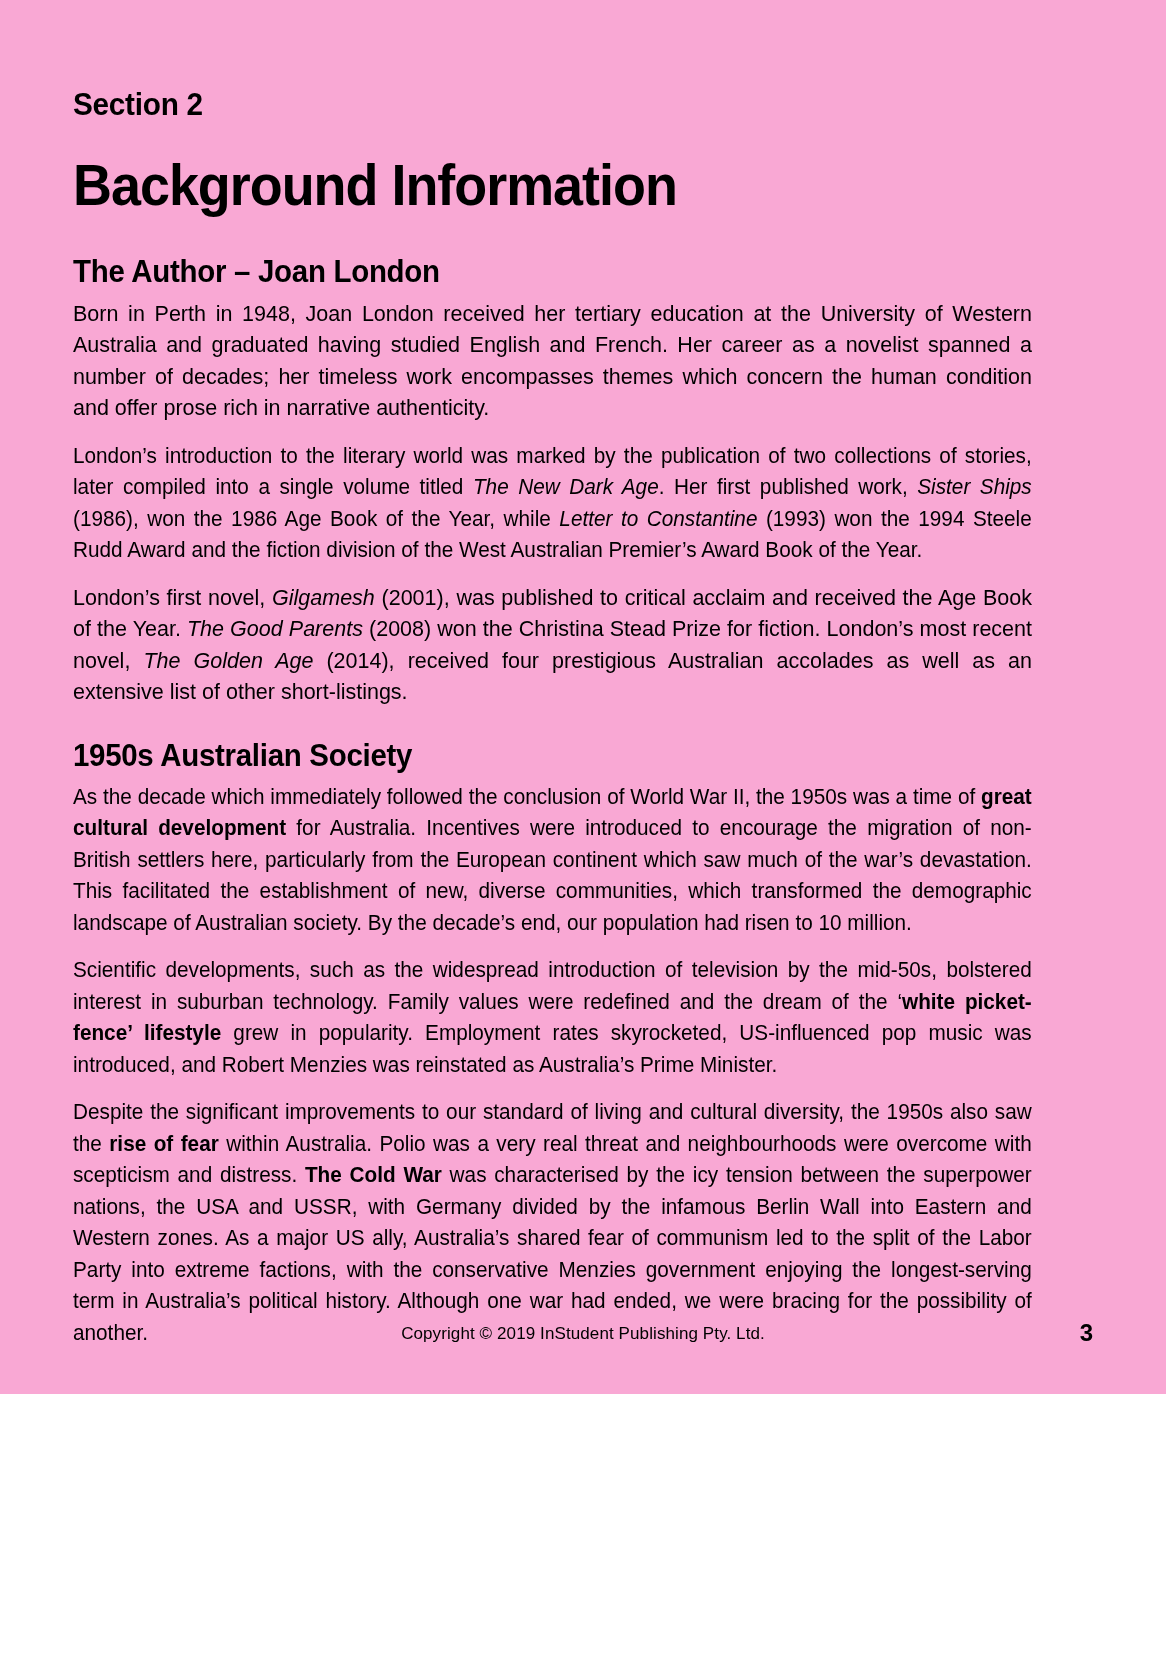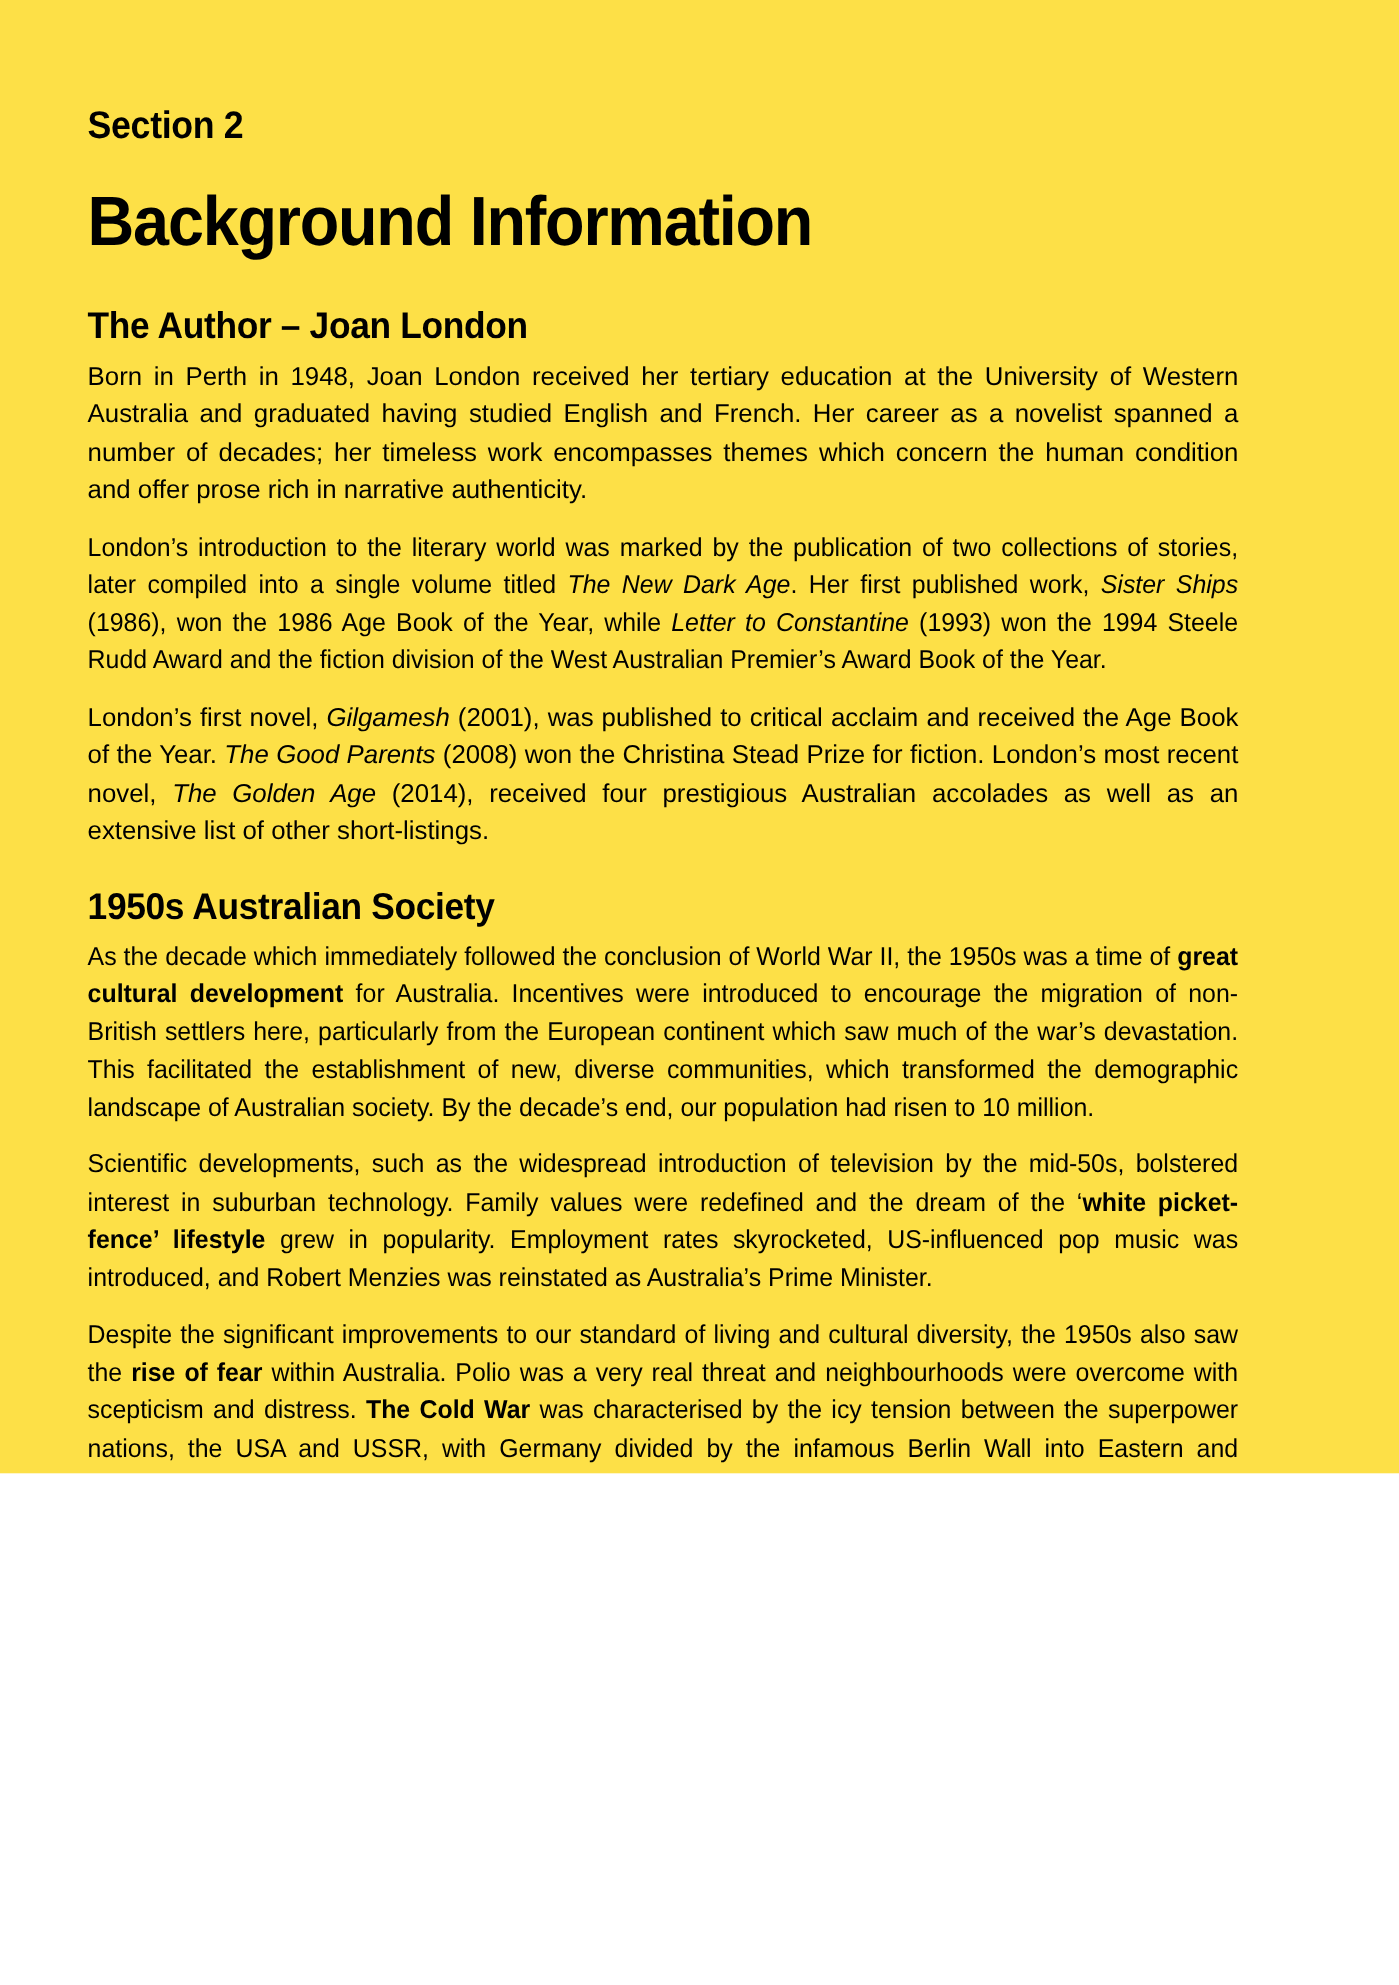--- a/index.html
+++ b/index.html
@@ -8,22 +8,22 @@
     padding: 0;
     background: #ffffff;
   }
   body {
     font-family: "Liberation Sans", "DejaVu Sans", sans-serif;
     color: #000000;
   }
   .page {
     position: relative;
     width: 1166px;
-    height: 1228px;
-    background: #fde047;
+    height: 1394px;
+    background: #f9a8d4;
     margin: 0 auto;
     box-sizing: border-box;
     overflow: hidden;
   }
   .content {
     position: absolute;
     left: 73px;
     top: 0;
     width: 959px;
   }
@@ -134,14 +134,18 @@
     <h2 class="heading-2 tight">1950s Australian Society</h2>
 
     <div>
       <p class="body narrow"><span>As the decade which immediately followed the conclusion of World War II, the 1950s was a time of </span><strong>great cultural development</strong><span> for Australia.  Incentives were introduced to encourage the migration of non-British settlers here, particularly from the European continent which saw much of the war’s devastation.  This facilitated the establishment of new, diverse communities, which transformed the demographic landscape of Australian society.  By the decade’s end, our population had risen to 10 million.</span></p>
       <p class="body narrow"><span>Scientific developments, such as the widespread introduction of television by the mid-50s, bolstered interest in suburban technology.  Family values were redefined and the dream of the ‘</span><strong>white picket-fence’ lifestyle</strong><span> grew in popularity.  Employment rates skyrocketed, US-influenced pop music was introduced, and Robert Menzies was reinstated as Australia’s Prime Minister.</span></p>
       <p class="body narrow"><span>Despite the significant improvements to our standard of living and cultural diversity, the 1950s also saw the </span><strong>rise of fear</strong><span> within Australia.  Polio was a very real threat and neighbourhoods were overcome with scepticism and distress.  </span><strong>The Cold War</strong><span> was characterised by the icy tension between the superpower nations, the USA and USSR, with Germany divided by the infamous Berlin Wall into Eastern and Western zones.  As a major US ally, Australia’s shared fear of communism led to the split of the Labor Party into extreme factions, with the conservative Menzies government enjoying the longest-serving term in Australia’s political history.  Although one war had ended, we were bracing for the possibility of another.</span></p>
     </div>
 
   </div>
 
+  <div class="footer">
+    <div class="footer-copyright">Copyright © 2019 InStudent Publishing Pty. Ltd.</div>
+    <div class="footer-pageno">3</div>
+  </div>
 
 </div>
 
 </body></html>

